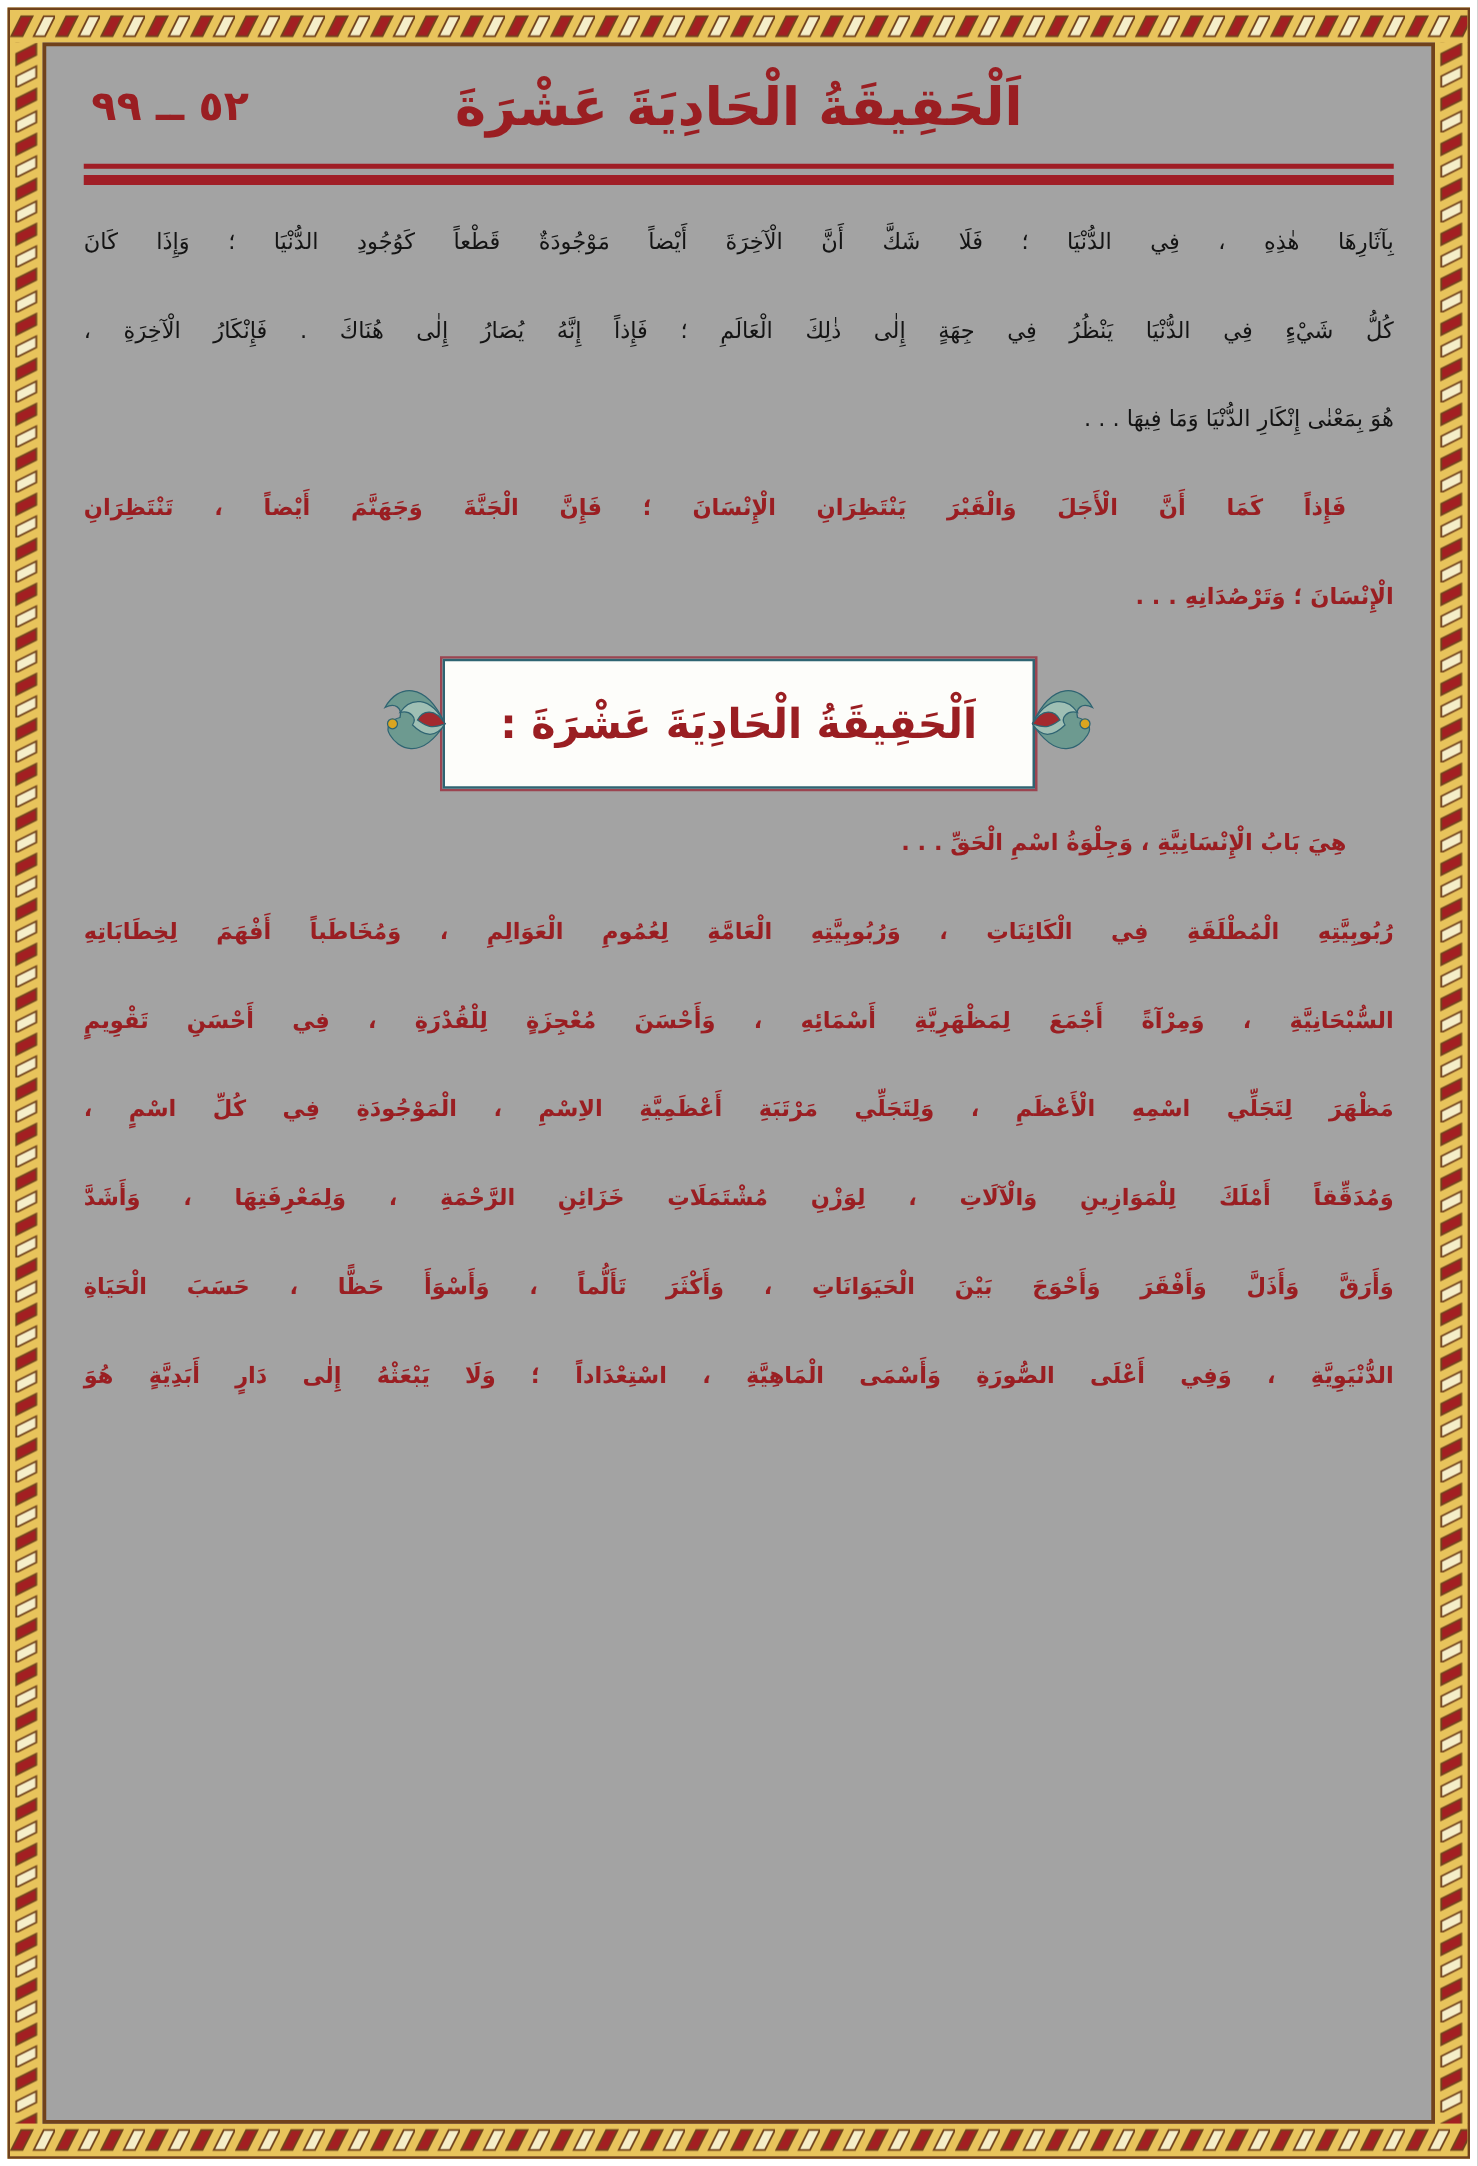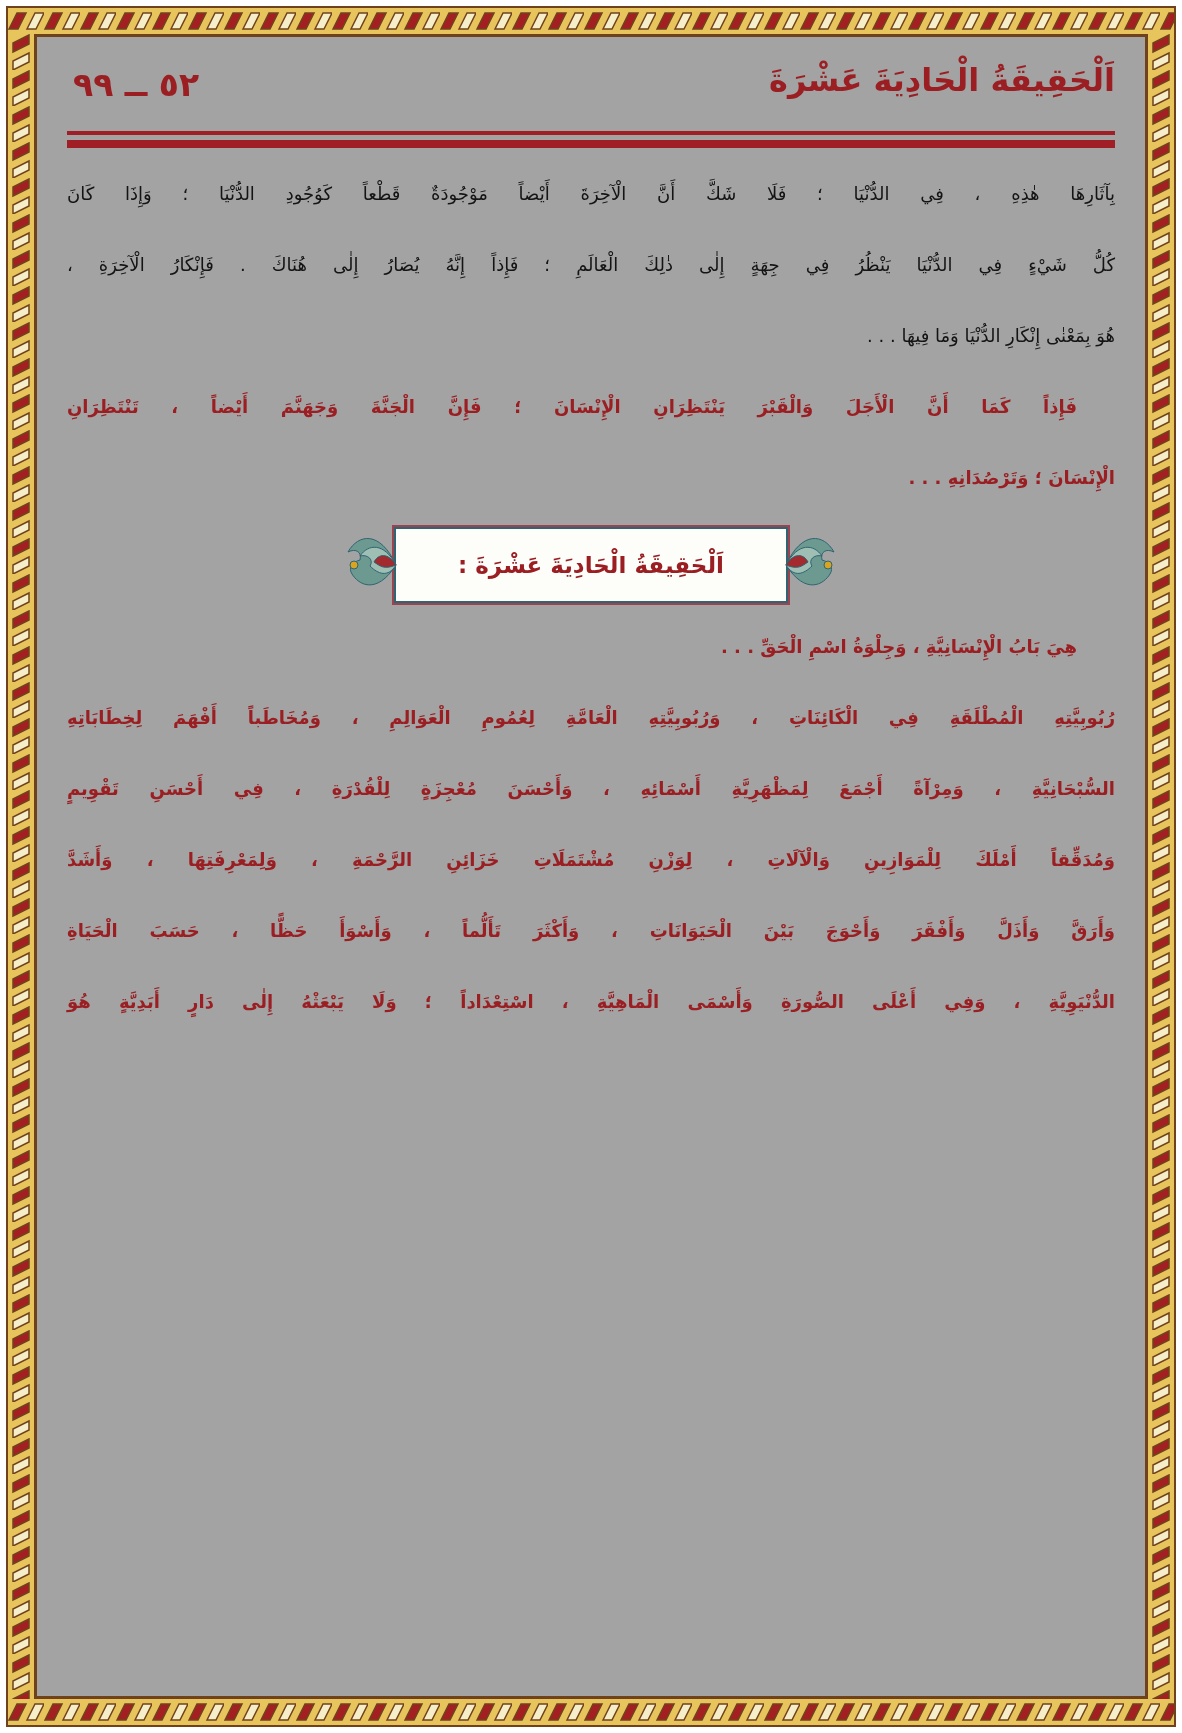--- a/index.html
+++ b/index.html
@@ -18,21 +18,21 @@
   .inner{
     position:absolute;inset:26px;border:3px solid #70421C;background:#a3a3a3;
     padding:10px 30px 0 30px;direction:rtl;box-sizing:border-box;
   }
   .hdr{position:relative;height:70px;margin-top:6px;}
   .pagenum{
     position:absolute;left:6px;top:12px;font-size:33px;font-weight:bold;
     color:#9A1E22;direction:rtl;
   }
   .ptitle{
-    font-size:32px;font-weight:bold;color:#9A1E22;
+    text-align:center;font-size:42px;font-weight:bold;color:#9A1E22;
     margin:0;padding-top:8px;
   }
   .rules{margin-top:8px;}
   .rule-thin{height:4px;background:#A01E26;}
   .rule-thick{height:8px;background:#A01E26;margin-top:5px;}
   .line{
     margin:0;font-size:18px;line-height:71px;color:#141414;
     text-align:justify;white-space:normal;
   }
   .j{text-align-last:justify;}
@@ -40,21 +40,21 @@
   .ind{text-indent:38px;}
   .red,.redline{color:#9A1E22;font-weight:bold;}
   .blk{color:#141414;font-weight:normal;}
   .p1{margin-top:10px;}
   .boxwrap{display:flex;justify-content:center;margin:14px 0 8px 0;}
   .tbox{
     position:relative;background:#FDFDFA;border:2px solid #2F6472;
     box-shadow:0 0 0 2px #9B4450;padding:6px 30px;min-width:330px;text-align:center;
   }
   .tbox .boxtitle{
-    font-size:23px;font-weight:bold;color:#9A1E22;margin:0;line-height:60px;
+    font-size:33px;font-weight:bold;color:#9A1E22;margin:14px;line-height:60px;
   }
   .orn{position:absolute;top:50%;width:54px;height:86px;margin-top:-43px;}
   .orn.left{left:-52px;}
   .orn.right{right:-52px;transform:scaleX(-1);}
 </style>
 </head>
 <body>
 
 <div class="frame">
 
@@ -147,20 +147,21 @@
       </div>
     </div>
 
     <section>
       <p class="line redline s ind">هِيَ بَابُ الْإِنْسَانِيَّةِ ، وَجِلْوَةُ اسْمِ الْحَقِّ . . .</p>
     </section>
 
     <section>
       <p class="line redline j">رُبُوبِيَّتِهِ الْمُطْلَقَةِ فِي الْكَائِنَاتِ ، وَرُبُوبِيَّتِهِ الْعَامَّةِ لِعُمُومِ الْعَوَالِمِ ، وَمُخَاطَباً أَفْهَمَ لِخِطَابَاتِهِ</p>
       <p class="line redline j">السُّبْحَانِيَّةِ ، وَمِرْآةً أَجْمَعَ لِمَظْهَرِيَّةِ أَسْمَائِهِ ، وَأَحْسَنَ مُعْجِزَةٍ لِلْقُدْرَةِ ، فِي أَحْسَنِ تَقْوِيمٍ</p>
+      <p class="line redline j">مَظْهَرَ لِتَجَلِّي اسْمِهِ الْأَعْظَمِ ، وَلِتَجَلِّي مَرْتَبَةِ أَعْظَمِيَّةِ الاِسْمِ ، الْمَوْجُودَةِ فِي كُلِّ اسْمٍ ،</p>
       <p class="line redline j">وَمُدَقِّقاً أَمْلَكَ لِلْمَوَازِينِ وَالْآلَاتِ ، لِوَزْنِ مُشْتَمَلَاتِ خَزَائِنِ الرَّحْمَةِ ، وَلِمَعْرِفَتِهَا ، وَأَشَدَّ</p>
       <p class="line redline j">وَأَرَقَّ وَأَذَلَّ وَأَفْقَرَ وَأَحْوَجَ بَيْنَ الْحَيَوَانَاتِ ، وَأَكْثَرَ تَأَلُّماً ، وَأَسْوَأَ حَظًّا ، حَسَبَ الْحَيَاةِ</p>
       <p class="line redline j">الدُّنْيَوِيَّةِ ، وَفِي أَعْلَى الصُّورَةِ وَأَسْمَى الْمَاهِيَّةِ ، اسْتِعْدَاداً ؛ وَلَا يَبْعَثْهُ إِلٰى دَارٍ أَبَدِيَّةٍ هُوَ</p>
 
     </section>
 
   </div>
 </div>
 
 </body></html>

